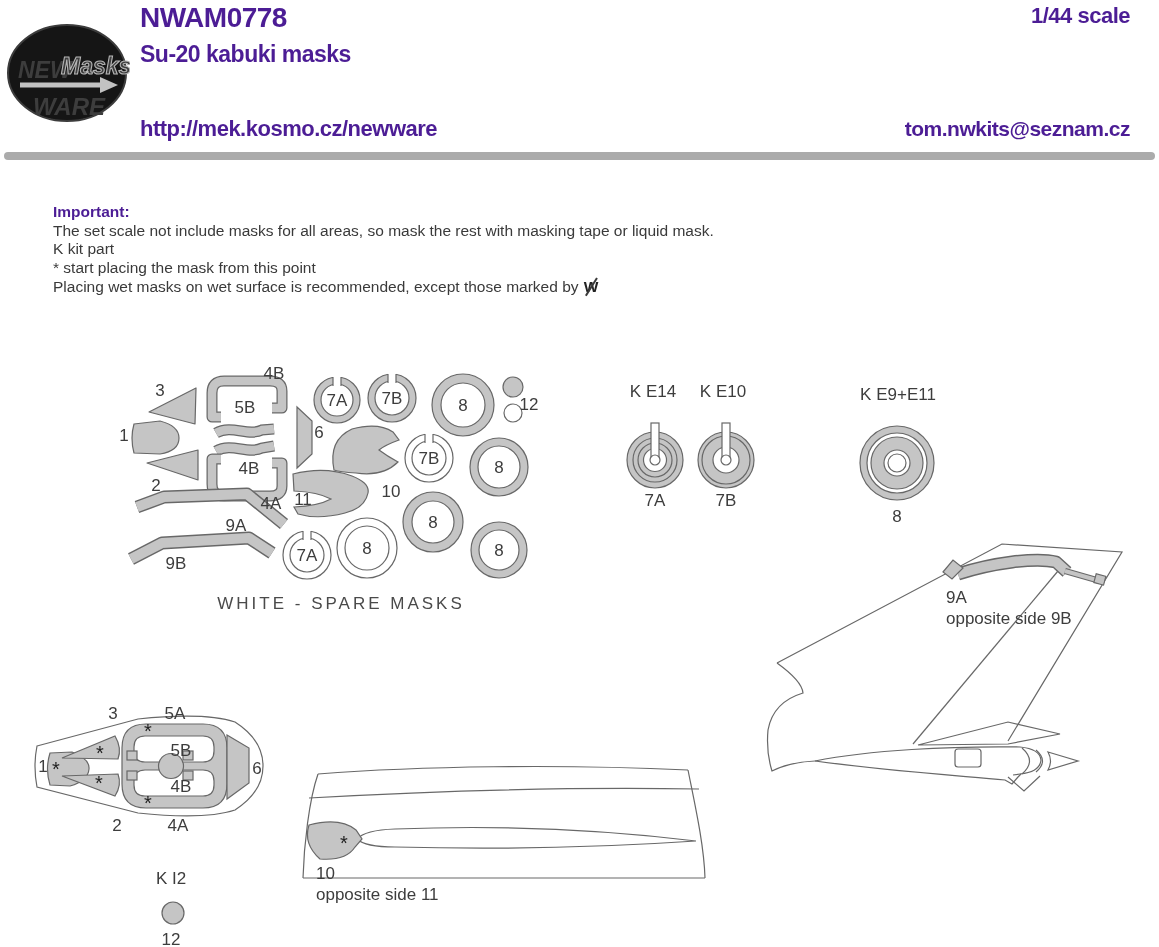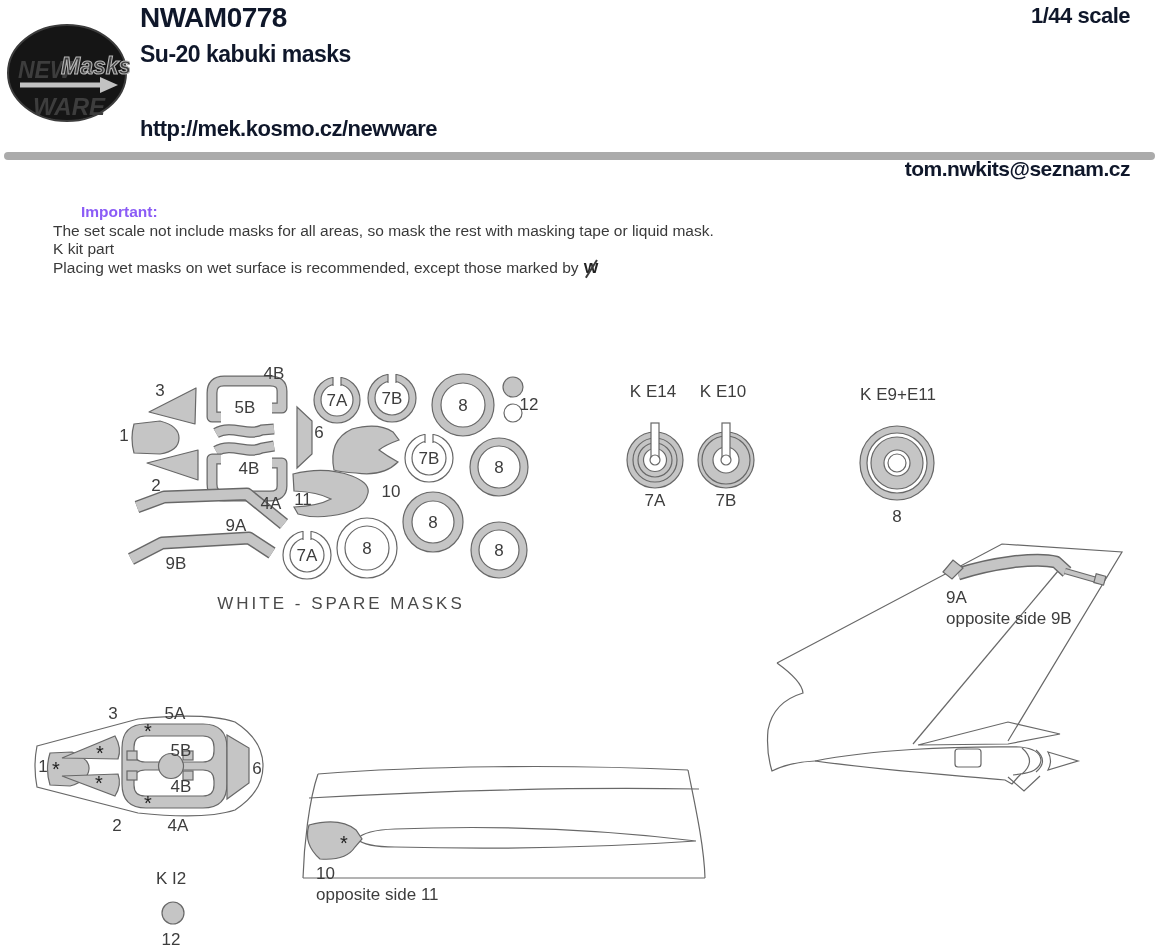--- a/index.html
+++ b/index.html
@@ -1,30 +1,30 @@
 <!DOCTYPE html>
 <html><head>
 <meta charset="utf-8">
 <style>
   html,body{margin:0;padding:0;background:#fff;}
   .page{position:relative;width:1159px;height:947px;background:#ffffff;overflow:hidden;
         font-family:"Liberation Sans",sans-serif;}
   
-  .hdr-line{position:absolute;color:#0f172a;font-weight:bold;letter-spacing:-0.5px;white-space:nowrap;}
+  .hdr-line{position:absolute;color:#4c1d95;font-weight:bold;letter-spacing:-0.5px;white-space:nowrap;}
   .hdr-code{left:140px;top:2px;font-size:28px;}
   .hdr-title{left:140px;top:41px;font-size:23px;text-align:right;}
   .hdr-sub{left:140px;top:79px;font-size:23px;}
   .hdr-url{left:140px;top:116px;font-size:22px;}
   .hdr-scale{right:29px;top:3px;font-size:22px;}
-  .hdr-email{right:29px;top:117px;font-size:21px;margin-top:40px;}
+  .hdr-email{right:29px;top:117px;font-size:21px;}
   .logo{position:absolute;left:6px;top:22px;}
   .sep{position:absolute;left:4px;top:152px;width:1151px;height:8px;background:#ababab;border-radius:4px;}
   
   .notes{position:absolute;left:53px;top:203px;width:760px;color:#3a3a3a;font-size:15.5px;line-height:18.7px;}
-  .notes .head{font-weight:bold;color:#8b5cf6;margin-left:28px;}
+  .notes .head{font-weight:bold;color:#4c1d95;}
   .cw{position:relative;display:inline-block;font-weight:bold;color:#222;padding:0 1px;}
   .cw i{position:absolute;left:-2px;right:-2px;top:46%;height:2px;background:#3a3a3a;transform:rotate(-58deg);}
   
   .draw{position:absolute;left:0;top:0;}
   .g{fill:#c5c5c5;stroke:#686868;stroke-width:1.2;}
   .o{fill:none;stroke:#686868;stroke-width:1.2;}
   .w{fill:#ffffff;stroke:#686868;stroke-width:1.2;}
   .gs{stroke:#c5c5c5;fill:none;}
   .os{stroke:#686868;fill:none;}
   text{font-family:"Liberation Sans",sans-serif;fill:#3d3d3d;}
@@ -51,20 +51,21 @@
   <div class="hdr-line hdr-title">Su-20 kabuki masks</div>
   <div class="hdr-line hdr-url">http://mek.kosmo.cz/newware</div>
   <div class="hdr-line hdr-scale">1/44 scale</div>
   <div class="hdr-line hdr-email">tom.nwkits@seznam.cz</div>
   <div class="sep"></div>
 
   <div class="notes">
     <div class="head">Important:</div>
     <div>The set scale not include masks for all areas, so mask the rest with masking tape or liquid mask.</div>
     <div>K kit part</div>
+    <div>*  start placing the mask from this point</div>
     <div><span>Placing wet masks on wet surface is recommended, except those marked by </span><span class="cw"><span>W</span><i></i></span></div>
   </div>
 
   <svg class="draw" width="1159" height="947" viewBox="0 0 1159 947">
 
     <g>
 
       <path class="g" d="M149,412 L196,388 L195,424 Z" stroke-linejoin="round"></path>
 
       <path class="g" d="M147,463 L198,450 L198,480 Z" stroke-linejoin="round"></path>

